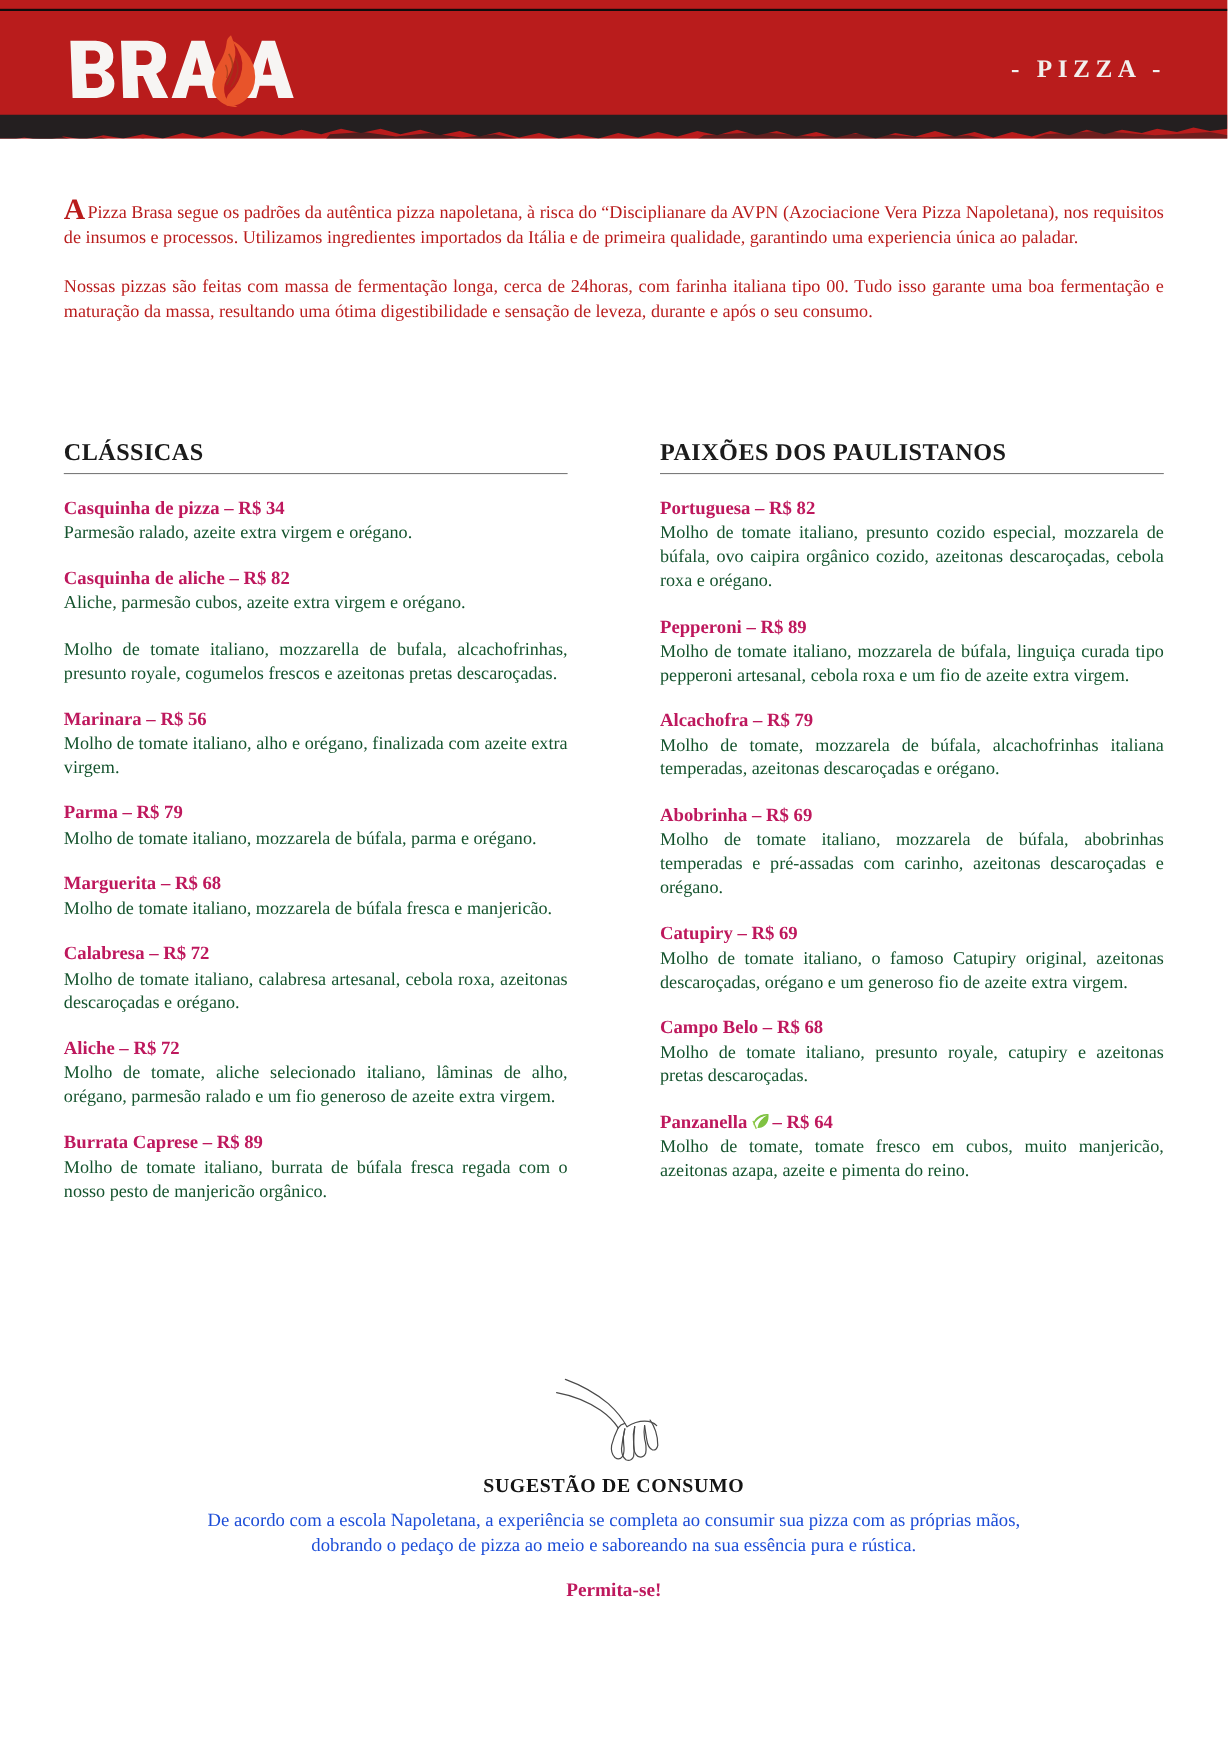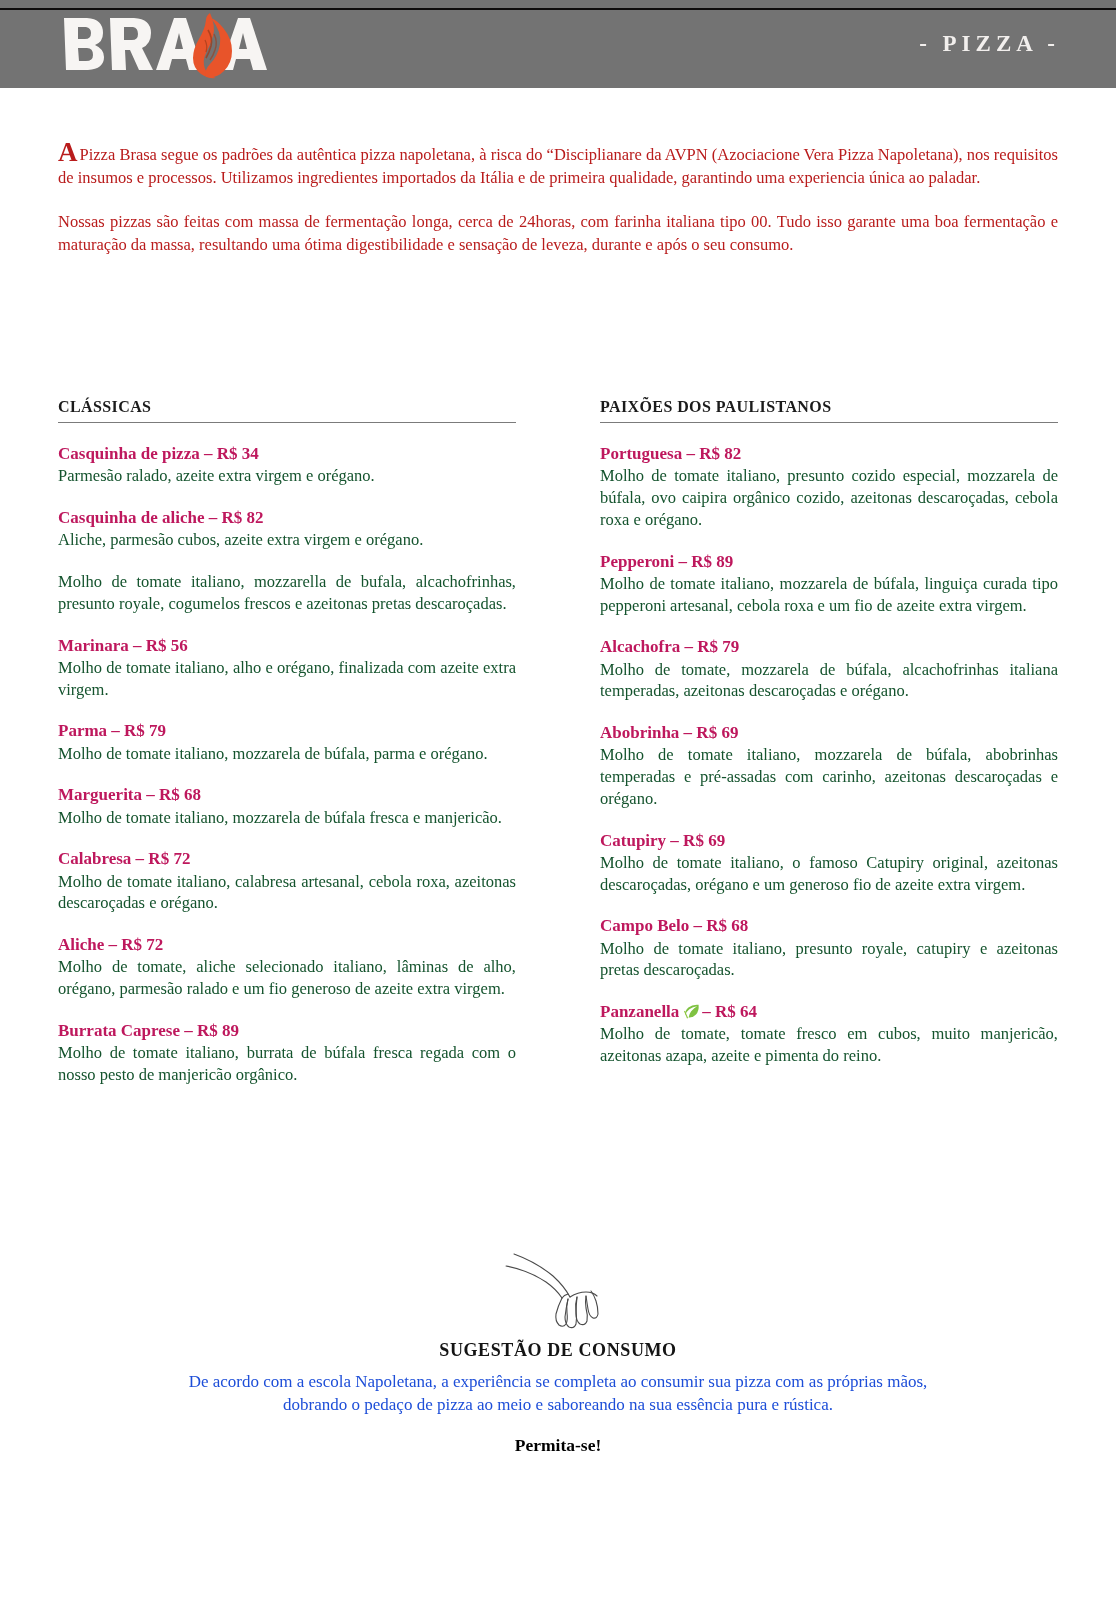--- a/index.html
+++ b/index.html
@@ -11,22 +11,22 @@
     font-family:"Liberation Serif", serif;
     color:#1a1a1a;
     overflow:hidden;
     position:relative;
   }
 
   
   .header {
     position:relative;
     width:100%;
-    height:88px;
-    background:#737373;
+    height:126px;
+    background:#b91c1c;
     overflow:hidden;
     padding-left:35px;
   }
   .header-topline{
     position:absolute; top:8px; left:0; right:0; height:2px;
     background:#0e0c0c;
   }
   .header-inner{
     position:absolute;
     top:0; left:0; right:0; bottom:0;
@@ -89,21 +89,21 @@
     position:absolute;
     top:398px;
     left:0; right:0;
     display:flex;
     padding:0 58px 0 58px;
     gap:84px;
   }
   .col{ flex:1 1 0; min-width:0; }
 
   .section-title{
-    font-size:16px;
+    font-size:22px;
     font-weight:700;
     letter-spacing:0.4px;
     color:#1b1b1b;
     padding-bottom:6px;
     border-bottom:1.5px solid #7b7b7b;
     margin:0 0 20px 0;
   }
 
   .item{ margin:0 0 20px 0; }
   .item:last-child{ margin-bottom:0; }
@@ -156,21 +156,21 @@
     font-size:17px;
     line-height:1.34;
     margin:0 auto 18px auto;
     width:760px;
     color:#1d4ed8;
   }
   .footer-cta{
     font-size:17.5px;
     font-weight:700;
     margin:0;
-    color:#000000;
+    color:#be185d;
   }
 </style>
 </head>
 <body>
 
 <div class="header">
   <div class="header-topline"></div>
   <div class="header-inner">
     <div class="logo">
       <svg viewBox="0 0 210 72" xmlns="http://www.w3.org/2000/svg" aria-hidden="true">

